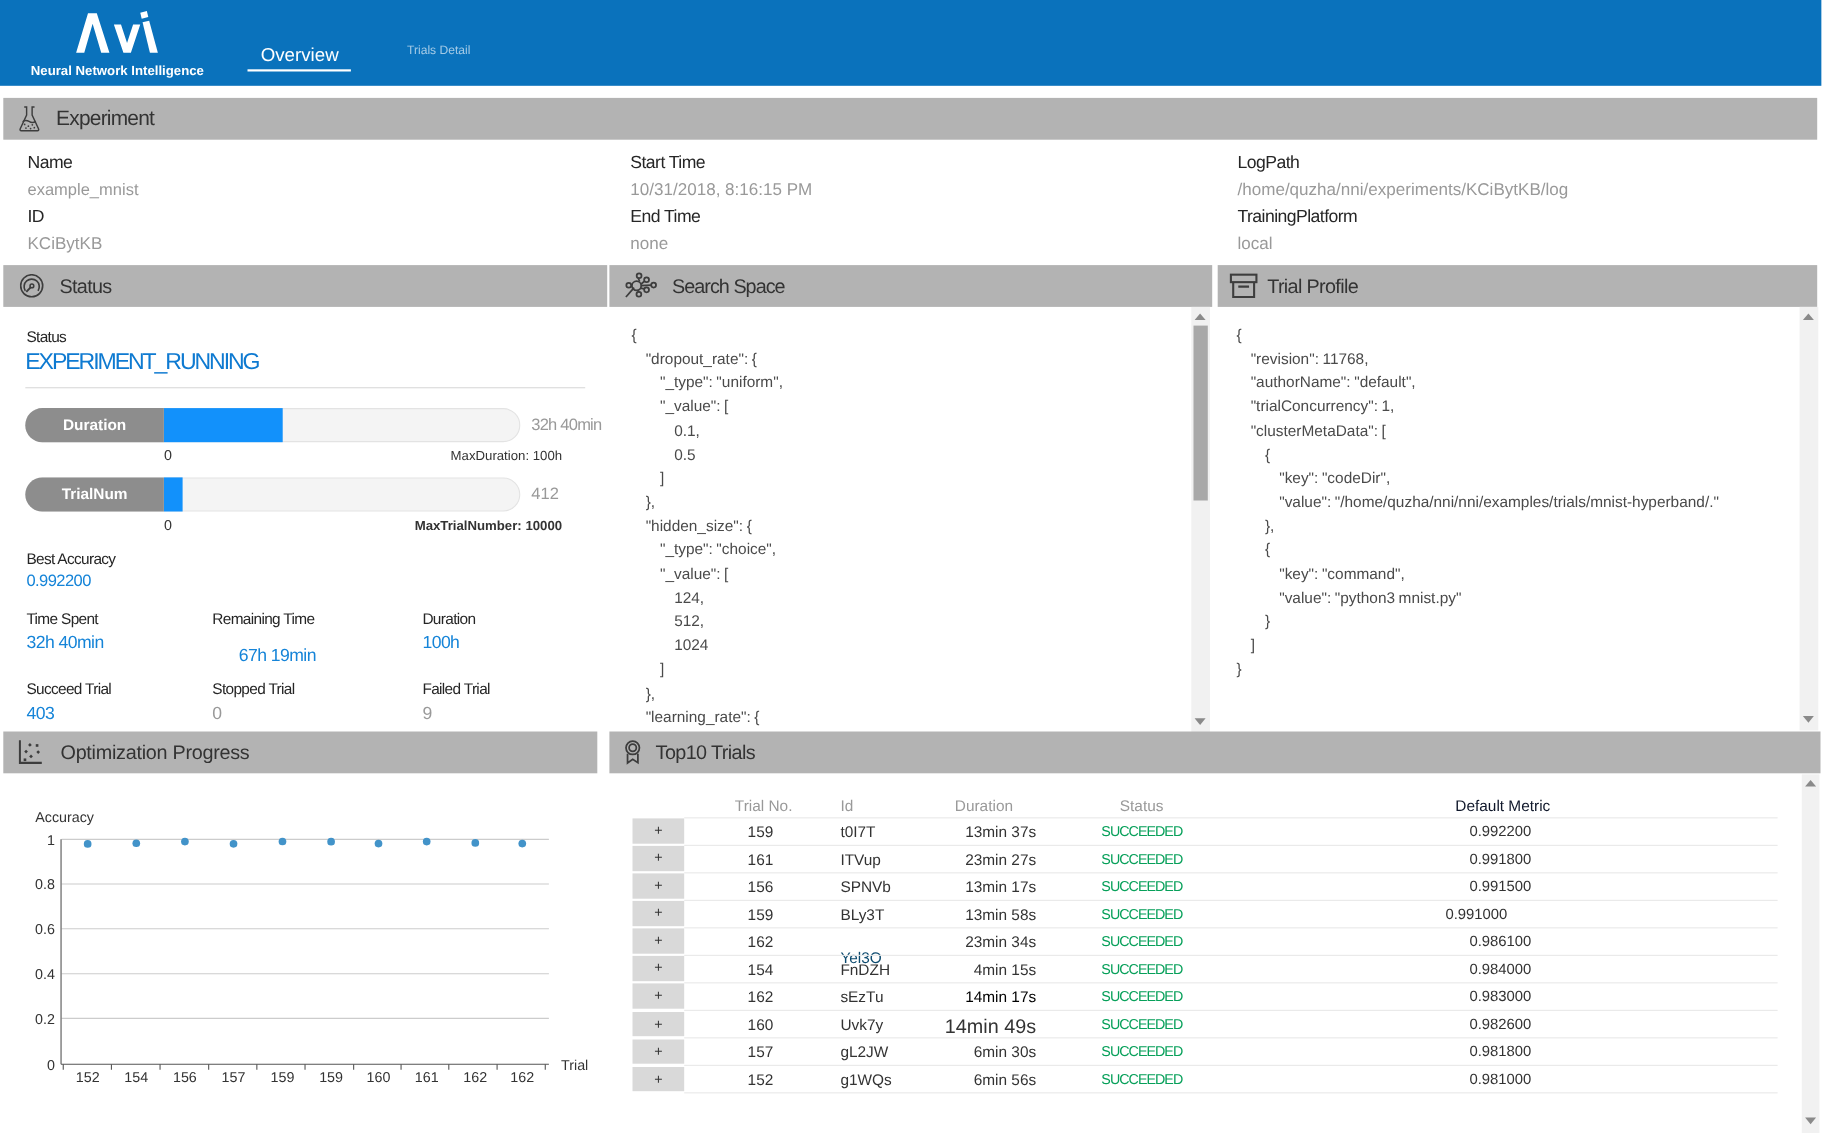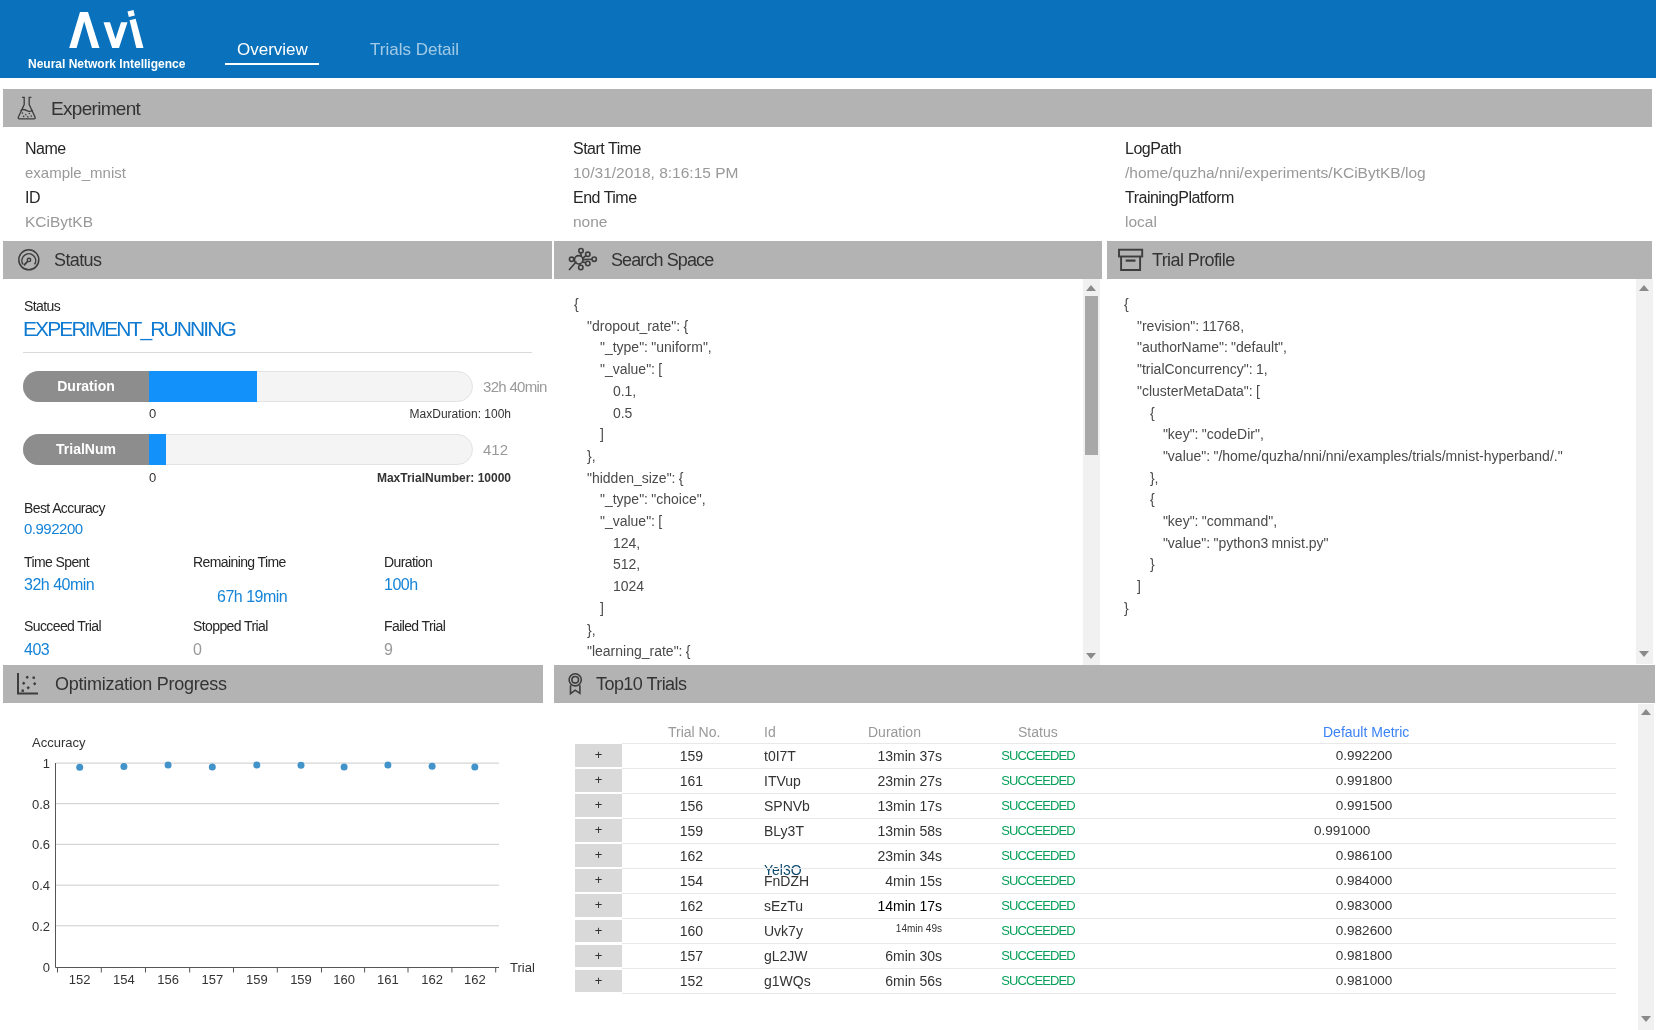--- a/index.html
+++ b/index.html
@@ -27,21 +27,21 @@
   <g fill="#ffffff">
     <path d="M11,2 L19,2 L30.5,38 L23,38 L15.2,11.5 L7.6,38 L0.2,38 Z"></path>
     <path d="M34.5,12.3 L41,12.3 L46.5,29 L52,12.3 L58.5,12.3 L50,38 L43.2,38 Z"></path>
     <path d="M58.5,1.5 L64.5,0 L65.8,5.5 L59.8,7 Z"></path>
     <path d="M60.6,10.3 L66.6,8.8 L74.5,38 L67.3,38 Z"></path>
   </g>
 </svg>
 <div class="abs" style="left:28px;top:57px;color:#fff;font-size:12px;font-weight:bold;letter-spacing:0;">Neural Network Intelligence</div>
 <div class="abs" style="left:237px;top:40px;color:#fff;font-size:17px;">Overview</div>
 <div class="abs" style="left:225px;top:63px;width:94px;height:2px;background:#fff;"></div>
-<div class="abs" style="left:370px;top:40px;color:rgba(255,255,255,0.62);font-size:17px;">Trials Detail</div>
+<div class="abs" style="left:370px;top:40px;color:rgba(255,255,255,0.62);font-size:11px;">Trials Detail</div>
 
 <div class="bar" style="left:3px;top:89px;width:1649px;"></div>
 <svg class="abs" style="left:17px;top:96px;" width="20" height="25" viewBox="0 0 20 25">
   <g stroke="#3d3d3d" stroke-width="1.3" fill="none">
     <path d="M5.0,1.3 L7.2,1.3 L7.2,8.6 L1.4,21.0 Q0.7,22.8 2.4,22.8 L17.0,22.8 Q18.7,22.8 18.0,21.0 L12.2,8.6 L12.2,1.3 L14.4,1.3"></path>
     <path d="M3.6,14.7 Q6.2,12.5 9.4,14.4 Q12.6,16.4 15.6,14.3"></path>
   </g>
   <g fill="#3d3d3d">
     <circle cx="5.4" cy="17.1" r="0.8"></circle>
         <circle cx="8.8" cy="18.7" r="0.8"></circle>
@@ -269,21 +269,21 @@
       <text x="432.1" y="281">162</text>
       <text x="474.8" y="281">162</text>
     </g>
   </g>
 </svg>
 
 <div class="abs" style="left:668px;top:724px;font-size:14px;color:#999;">Trial No.</div>
 <div class="abs" style="left:764px;top:724px;font-size:14px;color:#999;">Id</div>
 <div class="abs" style="left:868px;top:724px;font-size:14px;color:#999;">Duration</div>
 <div class="abs" style="left:1018px;top:724px;font-size:14px;color:#999;">Status</div>
-<div class="abs" style="left:1323px;top:724px;font-size:14px;color:#3b82f6;">Default Metric</div>
+<div class="abs" style="left:1323px;top:724px;font-size:14px;color:#0f172a;">Default Metric</div>
 <div class="abs" style="left:575px;top:744.2px;width:47px;height:22.6px;background:#d9d9d9;color:#333;font-size:13px;text-align:center;line-height:22.6px;">+</div>
 <div class="abs" style="left:653px;top:747.5px;width:50px;font-size:14px;color:#333;text-align:right;">159</div>
 <div class="abs" style="left:764px;top:747.5px;font-size:14px;color:#333;">t0I7T</div>
 <div class="abs" style="left:842px;top:747.5px;width:100px;font-size:14px;color:#333;text-align:right;">13min 37s</div>
 <div class="abs" style="left:988px;top:747.5px;width:100px;font-size:13px;color:#07a05a;text-align:center;letter-spacing:-0.9px;">SUCCEEDED</div>
 <div class="abs" style="left:1314px;top:747.5px;width:100px;font-size:13.5px;color:#333;text-align:center;">0.992200</div>
 <div class="abs" style="left:575px;top:769.2px;width:47px;height:22.6px;background:#d9d9d9;color:#333;font-size:13px;text-align:center;line-height:22.6px;">+</div>
 <div class="abs" style="left:653px;top:772.5px;width:50px;font-size:14px;color:#333;text-align:right;">161</div>
 <div class="abs" style="left:764px;top:772.5px;font-size:14px;color:#333;">ITVup</div>
 <div class="abs" style="left:842px;top:772.5px;width:100px;font-size:14px;color:#333;text-align:right;">23min 27s</div>
@@ -315,21 +315,21 @@
 <div class="abs" style="left:1314px;top:872.7px;width:100px;font-size:13.5px;color:#333;text-align:center;">0.984000</div>
 <div class="abs" style="left:575px;top:894.4px;width:47px;height:22.6px;background:#d9d9d9;color:#333;font-size:13px;text-align:center;line-height:22.6px;">+</div>
 <div class="abs" style="left:653px;top:897.7px;width:50px;font-size:14px;color:#333;text-align:right;">162</div>
 <div class="abs" style="left:764px;top:897.7px;font-size:14px;color:#333;">sEzTu</div>
 <div class="abs" style="left:842px;top:897.7px;width:100px;font-size:14px;color:#000000;text-align:right;">14min 17s</div>
 <div class="abs" style="left:988px;top:897.7px;width:100px;font-size:13px;color:#07a05a;text-align:center;letter-spacing:-0.9px;">SUCCEEDED</div>
 <div class="abs" style="left:1314px;top:897.7px;width:100px;font-size:13.5px;color:#333;text-align:center;">0.983000</div>
 <div class="abs" style="left:575px;top:919.5px;width:47px;height:22.6px;background:#d9d9d9;color:#333;font-size:13px;text-align:center;line-height:22.6px;">+</div>
 <div class="abs" style="left:653px;top:922.8px;width:50px;font-size:14px;color:#333;text-align:right;">160</div>
 <div class="abs" style="left:764px;top:922.8px;font-size:14px;color:#333;">Uvk7y</div>
-<div class="abs" style="left:842px;top:922.8px;width:100px;font-size:10px;color:#333;text-align:right;">14min 49s</div>
+<div class="abs" style="left:842px;top:922.8px;width:100px;font-size:18px;color:#333;text-align:right;">14min 49s</div>
 <div class="abs" style="left:988px;top:922.8px;width:100px;font-size:13px;color:#07a05a;text-align:center;letter-spacing:-0.9px;">SUCCEEDED</div>
 <div class="abs" style="left:1314px;top:922.8px;width:100px;font-size:13.5px;color:#333;text-align:center;">0.982600</div>
 <div class="abs" style="left:575px;top:944.5px;width:47px;height:22.6px;background:#d9d9d9;color:#333;font-size:13px;text-align:center;line-height:22.6px;">+</div>
 <div class="abs" style="left:653px;top:947.8px;width:50px;font-size:14px;color:#333;text-align:right;">157</div>
 <div class="abs" style="left:764px;top:947.8px;font-size:14px;color:#333;">gL2JW</div>
 <div class="abs" style="left:842px;top:947.8px;width:100px;font-size:14px;color:#333;text-align:right;">6min 30s</div>
 <div class="abs" style="left:988px;top:947.8px;width:100px;font-size:13px;color:#07a05a;text-align:center;letter-spacing:-0.9px;">SUCCEEDED</div>
 <div class="abs" style="left:1314px;top:947.8px;width:100px;font-size:13.5px;color:#333;text-align:center;">0.981800</div>
 <div class="abs" style="left:575px;top:969.6px;width:47px;height:22.6px;background:#d9d9d9;color:#333;font-size:13px;text-align:center;line-height:22.6px;">+</div>
 <div class="abs" style="left:653px;top:972.9px;width:50px;font-size:14px;color:#333;text-align:right;">152</div>

